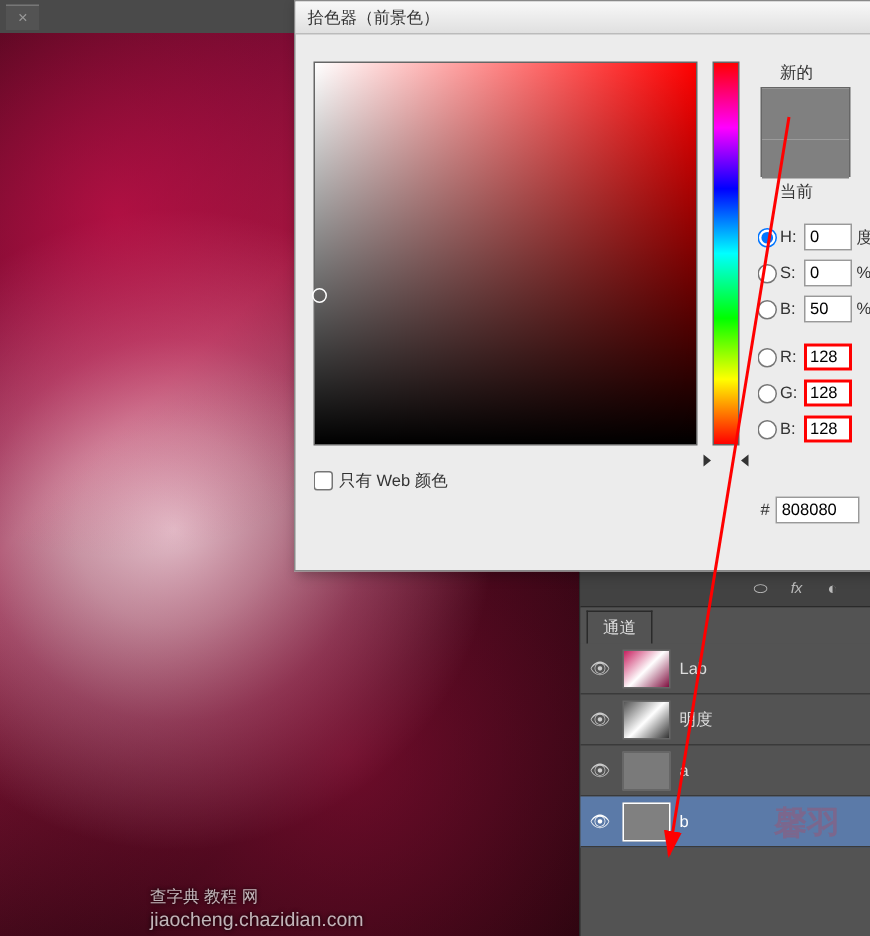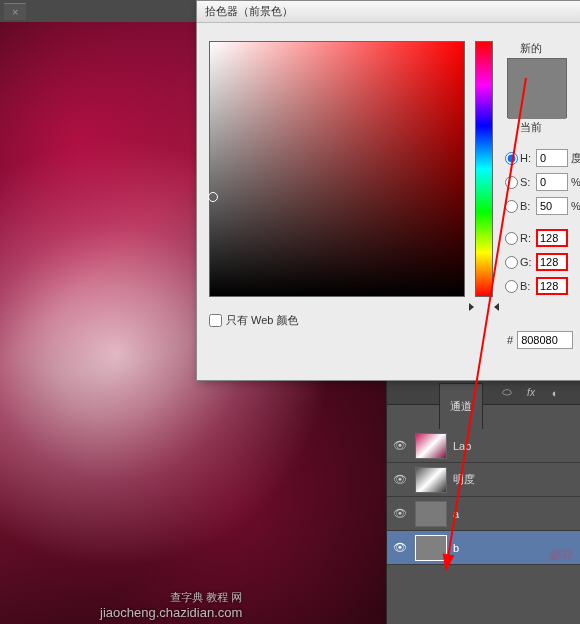--- a/index.html
+++ b/index.html
@@ -2,21 +2,21 @@
 <html><head>
 <meta charset="utf-8">
 <style>
 * { box-sizing: border-box; margin: 0; padding: 0; font-family: "Microsoft YaHei", SimSun, sans-serif; font-size: 11px; }
 body { width: 580px; height: 624px; background: #535353; overflow: hidden; position: relative; }
 
 .tab-bar { height: 22px; background: #4a4a4a; display: flex; align-items: center; padding: 0 4px; color: #ccc; }
 .tab { background: #535353; padding: 2px 8px; border-top: 1px solid #777; display: flex; align-items: center; gap: 6px; }
 .tab-close { color: #999; cursor: pointer; }
 
-.canvas-area { position: absolute; top: 22px; left: 0; width: 386px; height: 602px; background: #c2410c; overflow: hidden; text-align: right; }
+.canvas-area { position: absolute; top: 22px; left: 0; width: 386px; height: 602px; background: #c2410c; overflow: hidden; }
 .canvas-img { width: 100%; height: 100%; background: linear-gradient(135deg, #3d0518 0%, #6b0a2e 20%, #8b1538 35%, #2a0510 70%, #1a0308 100%); position: relative; }
 .canvas-img::before { content: ""; position: absolute; inset: 0; background: radial-gradient(circle at 30% 55%, rgba(255,255,255,0.85) 0%, rgba(255,255,255,0.6) 15%, rgba(255,220,240,0.3) 30%, transparent 50%); }
 .canvas-img::after { content: ""; position: absolute; inset: 0; background: radial-gradient(circle at 20% 20%, rgba(220,20,80,0.6) 0%, transparent 40%), radial-gradient(circle at 60% 80%, rgba(180,20,70,0.5) 0%, transparent 50%); }
 
 .dialog { position: absolute; top: 0; left: 165px; width: 415px; height: 381px; background: #ececec; border: 1px solid #888; box-shadow: 2px 2px 8px rgba(0,0,0,0.3); z-index: 10; margin-left: 31px; }
 .dialog-title { height: 22px; background: linear-gradient(#f8f8f8, #e0e0e0); border-bottom: 1px solid #bbb; padding: 3px 8px; color: #333; }
 .dialog-body { position: relative; padding: 12px; height: calc(100% - 22px); }
 
 .color-field { position: absolute; top: 18px; left: 12px; width: 256px; height: 256px; border: 1px solid #666; background: linear-gradient(to bottom, transparent 0%, #000 100%), linear-gradient(to right, #fff 0%, #f00 100%); }
 .color-picker-dot { position: absolute; top: 150px; left: -2px; width: 10px; height: 10px; border: 1px solid #fff; border-radius: 50%; }
@@ -44,36 +44,36 @@
 .hex-row { position: absolute; top: 308px; left: 310px; display: flex; align-items: center; }
 .hex-row label { margin-right: 4px; color: #333; }
 .hex-row .val { width: 56px; height: 18px; border: 1px solid #999; background: #fff; padding: 1px 3px; color: #000; }
 
 .web-only { position: absolute; top: 290px; left: 12px; display: flex; align-items: center; gap: 4px; color: #333; }
 
 .right-panel { position: absolute; top: 381px; left: 386px; width: 194px; height: 243px; background: #535353; border-left: 1px solid #2a2a2a; }
 .panel-icons { height: 24px; background: #424242; border-bottom: 1px solid #2a2a2a; display: flex; align-items: center; justify-content: flex-end; gap: 10px; padding: 0 18px; color: #bbb; }
 .panel-icons span { width: 14px; height: 14px; display: inline-flex; align-items: center; justify-content: center; }
 .panel-tabs { height: 24px; background: #535353; display: flex; align-items: flex-end; padding-left: 4px; }
-.panel-tab { background: #535353; padding: 15px 10px; color: #ddd; border: 1px solid #2a2a2a; border-bottom: none; margin-left: 48px; }
+.panel-tab { background: #535353; padding: 3px 10px; color: #ddd; border: 1px solid #2a2a2a; border-bottom: none; }
 .channels-list { background: #535353; }
 .channel-row { display: flex; align-items: center; height: 34px; border-bottom: 1px solid #3a3a3a; padding: 0 4px; gap: 6px; }
 .channel-row.selected { background: #5b7aa8; }
 .eye { width: 18px; height: 18px; display: flex; align-items: center; justify-content: center; color: #ccc; }
 .channel-row.selected .eye { color: #fff; }
 .ch-thumb { width: 32px; height: 26px; border: 1px solid #666; background: #888; }
 .ch-thumb.lab { background: linear-gradient(135deg, #c82060 0%, #fff 50%, #801040 100%); }
 .ch-thumb.lum { background: linear-gradient(135deg, #555 0%, #fff 50%, #333 100%); }
 .ch-thumb.a { background: #7a7a7a; }
 .ch-thumb.b { background: #808080; border: 1px solid #fff; }
 .ch-label { color: #ddd; flex: 1; }
 .channel-row.selected .ch-label { color: #fff; }
 
 .watermark { position: absolute; bottom: 4px; left: 100px; color: rgba(255,255,255,0.7); font-size: 12px; text-shadow: 0 0 3px #000; }
-.watermark2 { position: absolute; bottom: 60px; right: 8px; color: rgba(200,60,80,0.3); font-size: 12px; font-weight: bold; font-style: italic; pointer-events: none; z-index: 20; }
+.watermark2 { position: absolute; bottom: 60px; right: 20px; color: rgba(200,60,80,0.3); font-size: 22px; font-weight: bold; pointer-events: none; z-index: 20; }
 
 svg.arrow { position: absolute; top: 0; left: 0; width: 580px; height: 624px; pointer-events: none; z-index: 30; }
 </style>
 </head>
 <body>
 
 <div class="tab-bar">
   <div class="tab">
     <span class="tab-close">×</span>
   </div>

